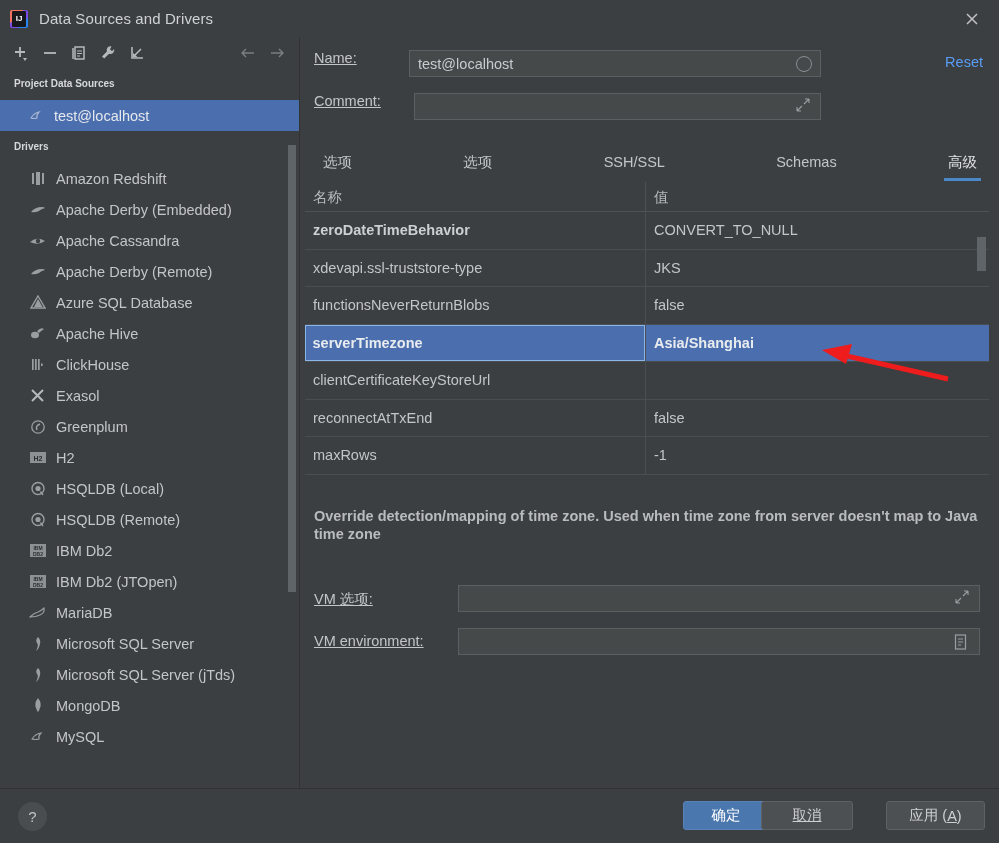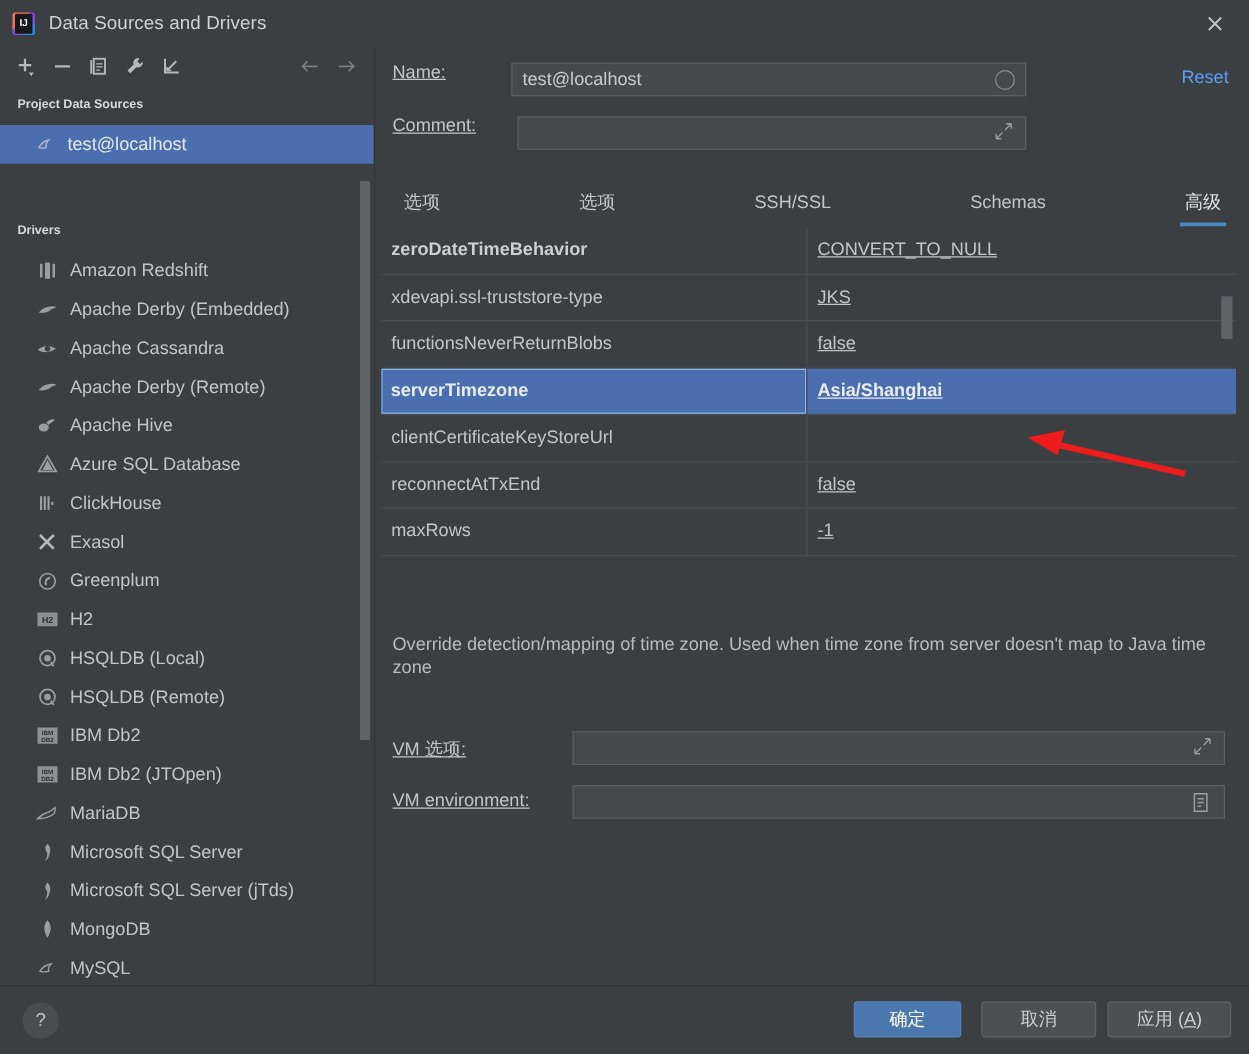--- a/index.html
+++ b/index.html
@@ -148,35 +148,35 @@
   .th-val { flex: 1; border-left: 1px solid #4e5254; }
   .tbl-row {
     display: flex; height: 37.5px; align-items: stretch;
     border-bottom: 1px solid #4a4e50; cursor: pointer;
   }
   .cell {
     font-size: 14.5px; color: #c3c6c8; padding-left: 8px;
     display: flex; align-items: center; overflow: hidden; white-space: nowrap;
   }
   .cell-name { width: 340px; }
-  .cell-val { flex: 1; border-left: 1px solid #4a4e50; text-decoration: underline; }
+  .cell-val { flex: 1; border-left: 1px solid #4a4e50; }
   .tbl-row.bold .cell-name { font-weight: bold; color: #cdd0d2; }
   .tbl-row.selected .cell-val { background: #4b6eaf; color: #e9ecef; font-weight: bold; }
   .tbl-row.selected .cell-name {
     background: #4b6eaf; color: #e9ecef; font-weight: bold;
     border: 1.5px solid #8cb6e8; padding-left: 6.5px;
   }
   .tbl-scroll {
     position: absolute; right: 3px; top: 55px; width: 9px; height: 34px;
     background: #5f6468; cursor: pointer;
   }
 
   .desc {
     position: absolute; left: 14px; top: 500px; width: 670px;
-    font-size: 14.5px; color: #b9bcbe; line-height: 18px;
+    font-size: 14.5px; color: #b9bcbe; line-height: 18px; font-weight: bold;
   }
 
   .btnbar {
     position: absolute; left: 0; top: 788px; width: 999px; height: 55px;
     background: #3c3f41; border-top: 1px solid #323232;
   }
   .help-btn {
     position: absolute; left: 18px; top: 802px; width: 29px; height: 29px;
     border-radius: 50%; background: #4a4d4f;
     display: flex; align-items: center; justify-content: center;
@@ -264,21 +264,21 @@
 
       <div class="ds-row selected">
         <span class="ic">
           <svg width="15" height="15" viewBox="0 0 15 15">
             <path d="M2 10 q3 -5 8 -6 q-3 3 -2 6 q-3 1 -6 0 z" fill="none" stroke="#a8b7cf" stroke-width="1.1"></path>
           </svg>
         </span>
         <span>test@localhost</span>
       </div>
 
-      <div class="group-head" style="margin-top:38px;">Drivers</div>
+      <div class="group-head" style="">Drivers</div>
 
       <div class="drv-row">
         <span class="ic">
           <svg width="16" height="15" viewBox="0 0 16 15">
             <rect x="2" y="2" width="2" height="11" fill="#9a9ea1"></rect>
             <rect x="6" y="1" width="4" height="13" fill="#9a9ea1"></rect>
             <rect x="12" y="2" width="2" height="11" fill="#9a9ea1"></rect>
           </svg>
         </span>
         <span class="drv-label">Amazon Redshift</span>
@@ -307,36 +307,36 @@
         <span class="ic">
           <svg width="18" height="14" viewBox="0 0 18 14">
             <path d="M2 9 q4 -5 11 -5 q2 0 3 1 q-4 1 -6 3 q-4 2 -8 1 z" fill="#9a9ea1"></path>
           </svg>
         </span>
         <span class="drv-label">Apache Derby (Remote)</span>
       </div>
 
       <div class="drv-row">
         <span class="ic">
+          <svg width="16" height="15" viewBox="0 0 16 15">
+            <path d="M8 1 L15 13 H1 Z" fill="none" stroke="#9a9ea1" stroke-width="1.4"></path>
+            <path d="M8 4 L12.5 12 H4 Z" fill="#9a9ea1"></path>
+          </svg>
+        </span>
+        <span class="drv-label">Azure SQL Database</span>
+      </div>
+
+      <div class="drv-row">
+        <span class="ic">
           <svg width="17" height="15" viewBox="0 0 17 15">
             <ellipse cx="6" cy="9" rx="4" ry="3.2" fill="#9a9ea1"></ellipse>
             <path d="M8 5 q4 -4 7 -2 q-3 2 -5 4 z" fill="#9a9ea1"></path>
           </svg>
         </span>
         <span class="drv-label">Apache Hive</span>
-      </div>
-
-      <div class="drv-row">
-        <span class="ic">
-          <svg width="16" height="15" viewBox="0 0 16 15">
-            <path d="M8 1 L15 13 H1 Z" fill="none" stroke="#9a9ea1" stroke-width="1.4"></path>
-            <path d="M8 4 L12.5 12 H4 Z" fill="#9a9ea1"></path>
-          </svg>
-        </span>
-        <span class="drv-label">Azure SQL Database</span>
       </div>
 
       <div class="drv-row">
         <span class="ic">
           <svg width="16" height="15" viewBox="0 0 16 15">
             <rect x="2" y="2" width="1.7" height="11" fill="#9a9ea1"></rect>
             <rect x="5" y="2" width="1.7" height="11" fill="#9a9ea1"></rect>
             <rect x="8" y="2" width="1.7" height="11" fill="#9a9ea1"></rect>
             <rect x="11" y="6.5" width="1.7" height="2.5" fill="#9a9ea1"></rect>
           </svg>
@@ -494,20 +494,24 @@
 
     <div class="tabs">
       <div class="tab">选项</div>
       <div class="tab">选项</div>
       <div class="tab">SSH/SSL</div>
       <div class="tab">Schemas</div>
       <div class="tab active">高级</div>
     </div>
 
     <div class="tablewrap">
+      <div class="tbl-head">
+        <div class="th th-name">名称</div>
+        <div class="th th-val">值</div>
+      </div>
 
       <div class="tbl-row bold">
         <div class="cell cell-name">zeroDateTimeBehavior</div>
         <div class="cell cell-val">CONVERT_TO_NULL</div>
       </div>
       <div class="tbl-row">
         <div class="cell cell-name">xdevapi.ssl-truststore-type</div>
         <div class="cell cell-val">JKS</div>
       </div>
       <div class="tbl-row">
@@ -561,21 +565,21 @@
         </svg>
       </span>
     </div>
 
   </div>
 
   <div class="btnbar"></div>
   <div class="help-btn">?</div>
 
   <div class="dlg-btn primary" style="left:683px; width:86px;">确定</div>
-  <div class="dlg-btn" style="left:785px; width:92px;">取消</div>
+  <div class="dlg-btn" style="left:761px; width:92px;text-decoration:underline;">取消</div>
   <div class="dlg-btn" style="left:886px; width:99px;">
     <span>应用 (</span>
       <span class="u">A</span>
       <span>)</span>
   </div>
 
   <svg class="arrow-svg">
     <g>
       <line x1="948" y1="379" x2="838" y2="354" stroke="#ee1c1c" stroke-width="5" stroke-linecap="butt"></line>
       <polygon points="822,350 852,344 846,364" fill="#ee1c1c"></polygon>

